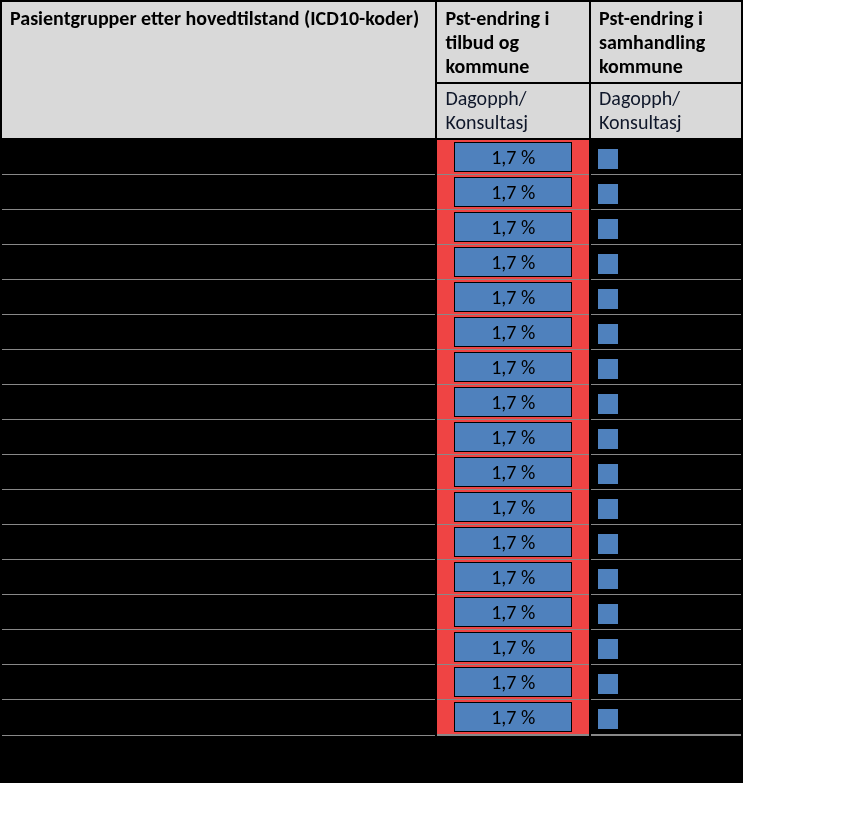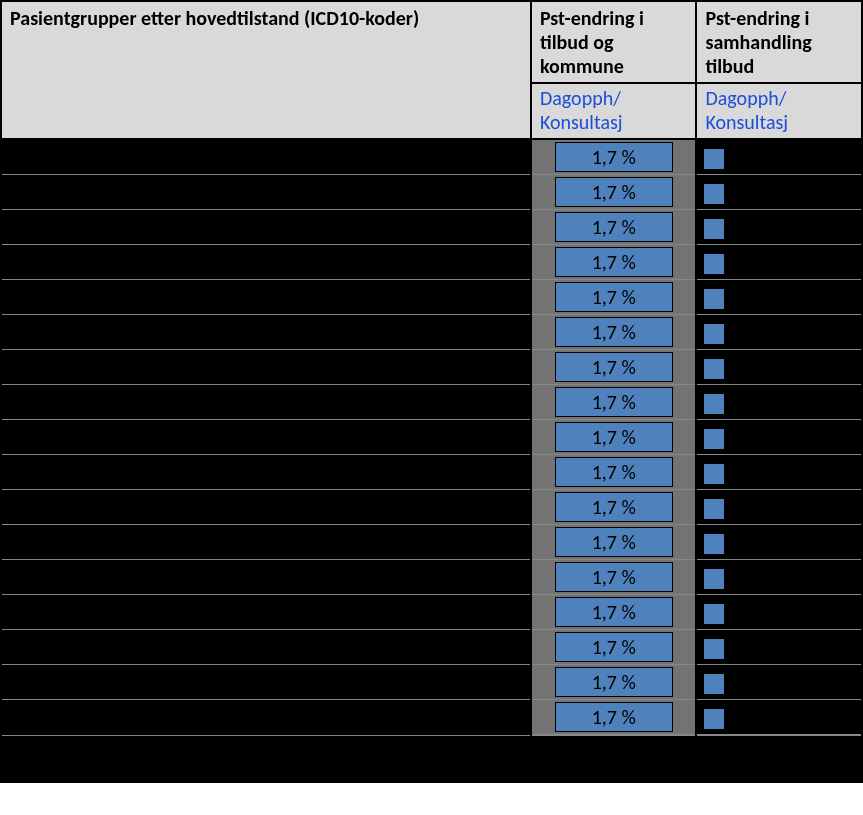--- a/index.html
+++ b/index.html
@@ -4,21 +4,21 @@
 <style>
   * { box-sizing: border-box; }
   body {
     margin: 0;
     padding: 0;
     font-family: Calibri, Arial, sans-serif;
     font-size: 20px;
     background: #fff;
   }
   .table {
-    width: 863px;
+    width: 743px;
     border-collapse: collapse;
     background: #000;
   }
   .header-row th {
     background: #d9d9d9;
     font-weight: bold;
     text-align: left;
     vertical-align: top;
     padding: 4px 8px;
     border: 2px solid #000;
@@ -33,37 +33,37 @@
   .col-val2 {
     width: 159px;
   }
   .subheader-row th {
     background: #d9d9d9;
     font-weight: normal;
     text-align: left;
     vertical-align: top;
     padding: 2px 8px 4px 8px;
     border: 2px solid #000;
-    color: #1d4ed8;
+    color: #0f172a;
   }
   .data-row td {
     border-top: 1px solid #888;
     border-bottom: 1px solid #888;
     height: 32px;
     padding: 0;
     vertical-align: middle;
   }
   .data-row td.label-cell {
     background: #000;
     color: #000;
     border-left: 2px solid #000;
     border-right: 2px solid #000;
   }
   .data-row td.val1-cell {
-    background: #737373;
+    background: #ef4444;
     text-align: center;
     border-left: 2px solid #000;
     border-right: 2px solid #000;
     padding: 2px 6px;
     text-decoration: underline;
   }
   .data-row td.val2-cell {
     background: #000;
     text-align: left;
     border-left: 2px solid #000;
@@ -103,21 +103,21 @@
 <table class="table">
   <colgroup>
     <col class="col-label">
     <col class="col-val1">
     <col class="col-val2">
   </colgroup>
   <thead>
     <tr class="header-row">
       <th rowspan="2">Pasientgrupper etter hovedtilstand (ICD10-koder)</th>
       <th>Pst-endring i tilbud og kommune</th>
-      <th>Pst-endring i samhandling tilbud</th>
+      <th>Pst-endring i samhandling kommune</th>
     </tr>
     <tr class="subheader-row">
       <th>Dagopph/ Konsultasj</th>
       <th>Dagopph/ Konsultasj</th>
     </tr>
   </thead>
   <tbody id="tbody">
   <tr class="data-row">
         <td class="label-cell"></td>
         <td class="val1-cell"><span class="blue-box wide">1,7 %</span></td>

